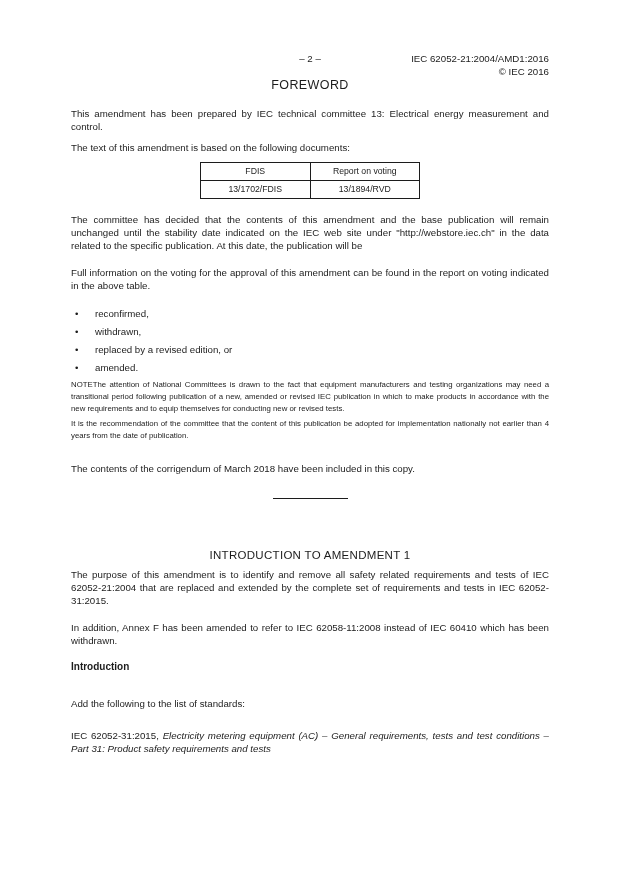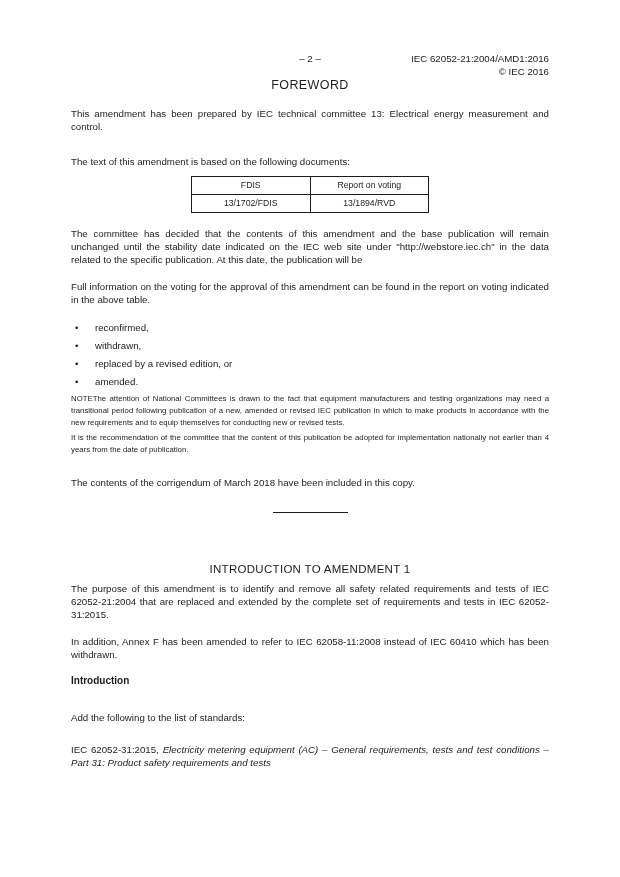--- a/index.html
+++ b/index.html
@@ -29,25 +29,25 @@
     letter-spacing: 0.4px;
   }
   .intro-title {
     text-align: center;
     font-size: 11.5px;
     line-height: 15px;
     letter-spacing: 0.3px;
     margin-top: 49px;
   }
   .p1 { margin-top: 14px; }
-  .p2 { margin-top: 22px; }
+  .p2 { margin-top: 8px; }
   .voting-table {
     border-collapse: collapse;
     margin: 8px auto 0 auto;
-    width: 238px;
+    width: 220px;
     table-layout: fixed;
   }
   .voting-table th, .voting-table td {
     border: 1px solid #1c1c1c;
     font-weight: 400;
     font-size: 8.7px;
     text-align: center;
     vertical-align: middle;
     height: 17px;
     padding: 0 4px;

